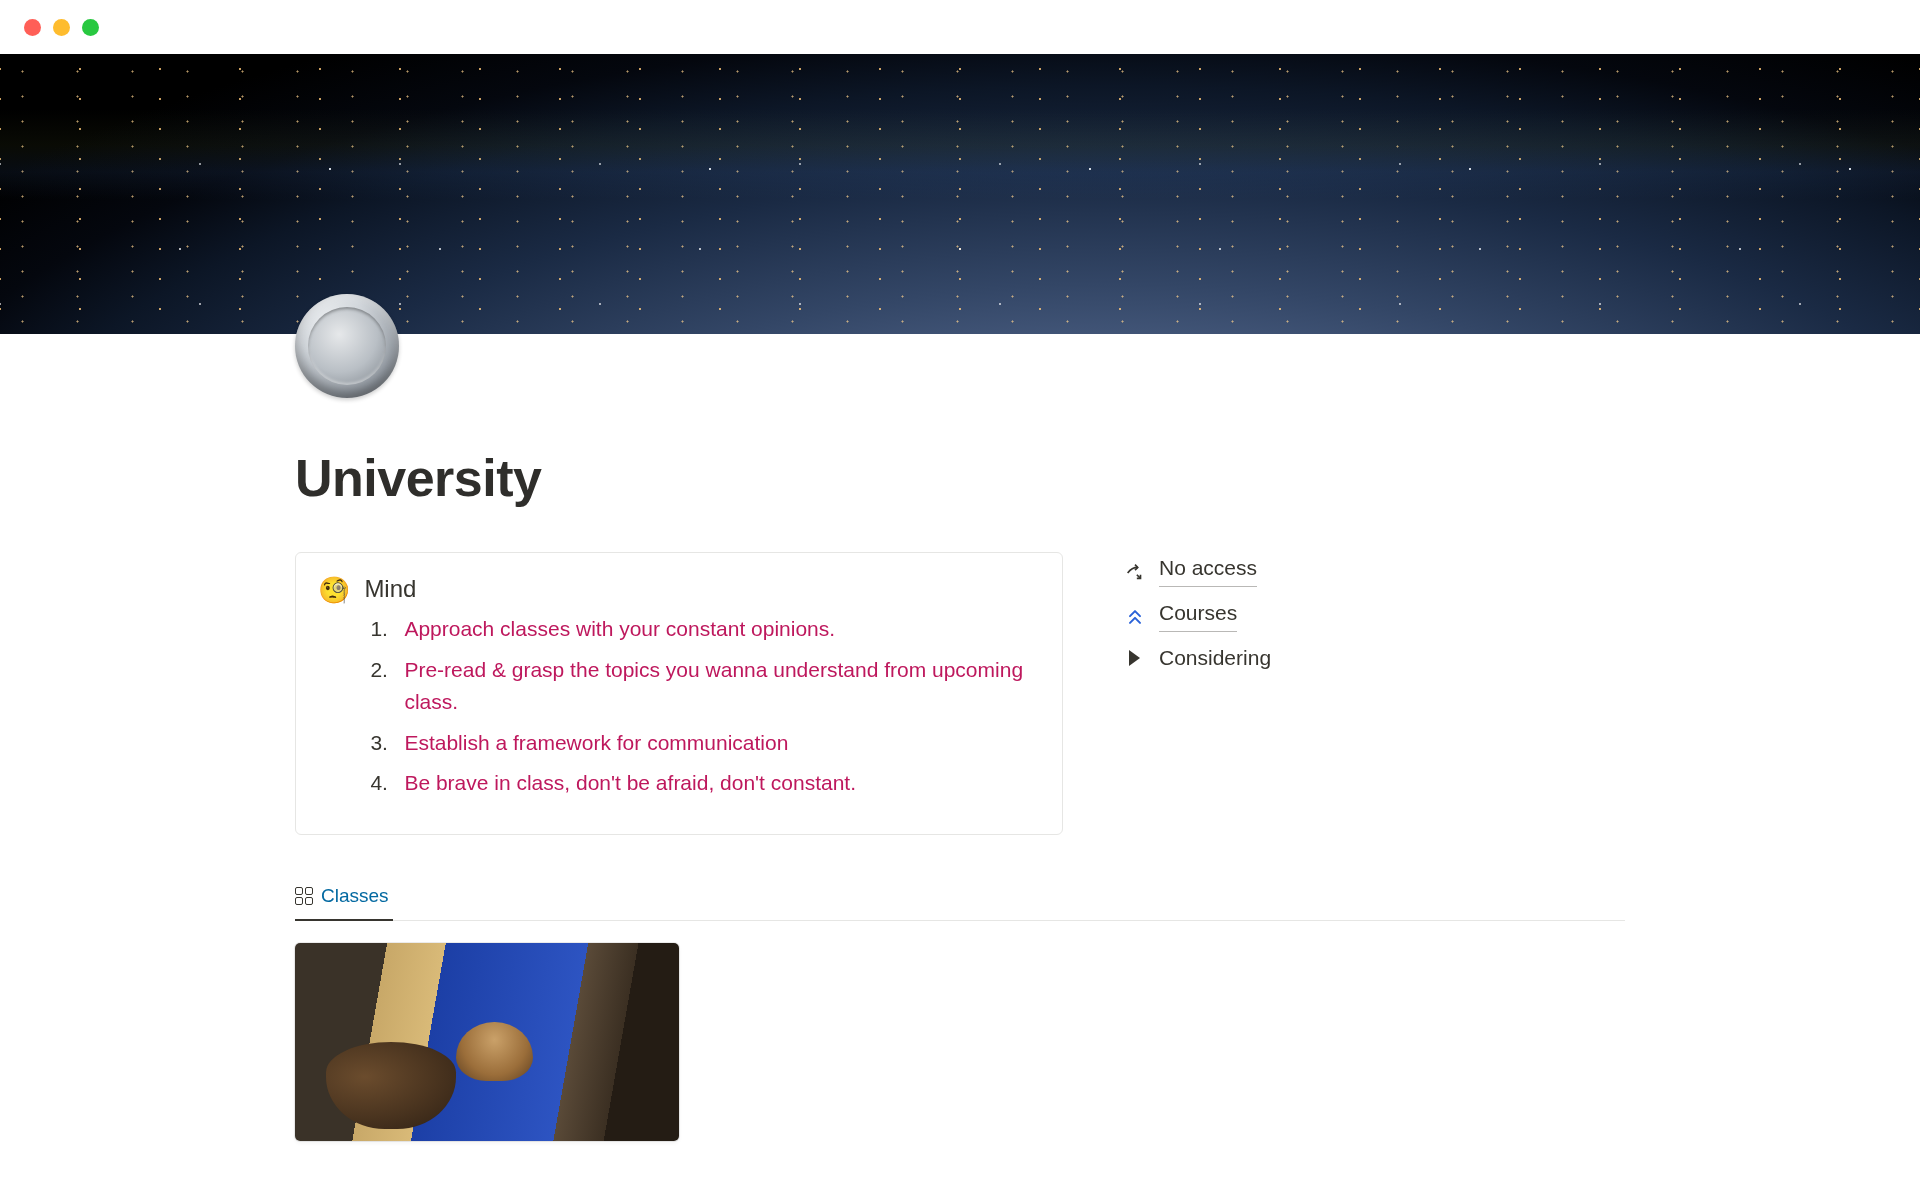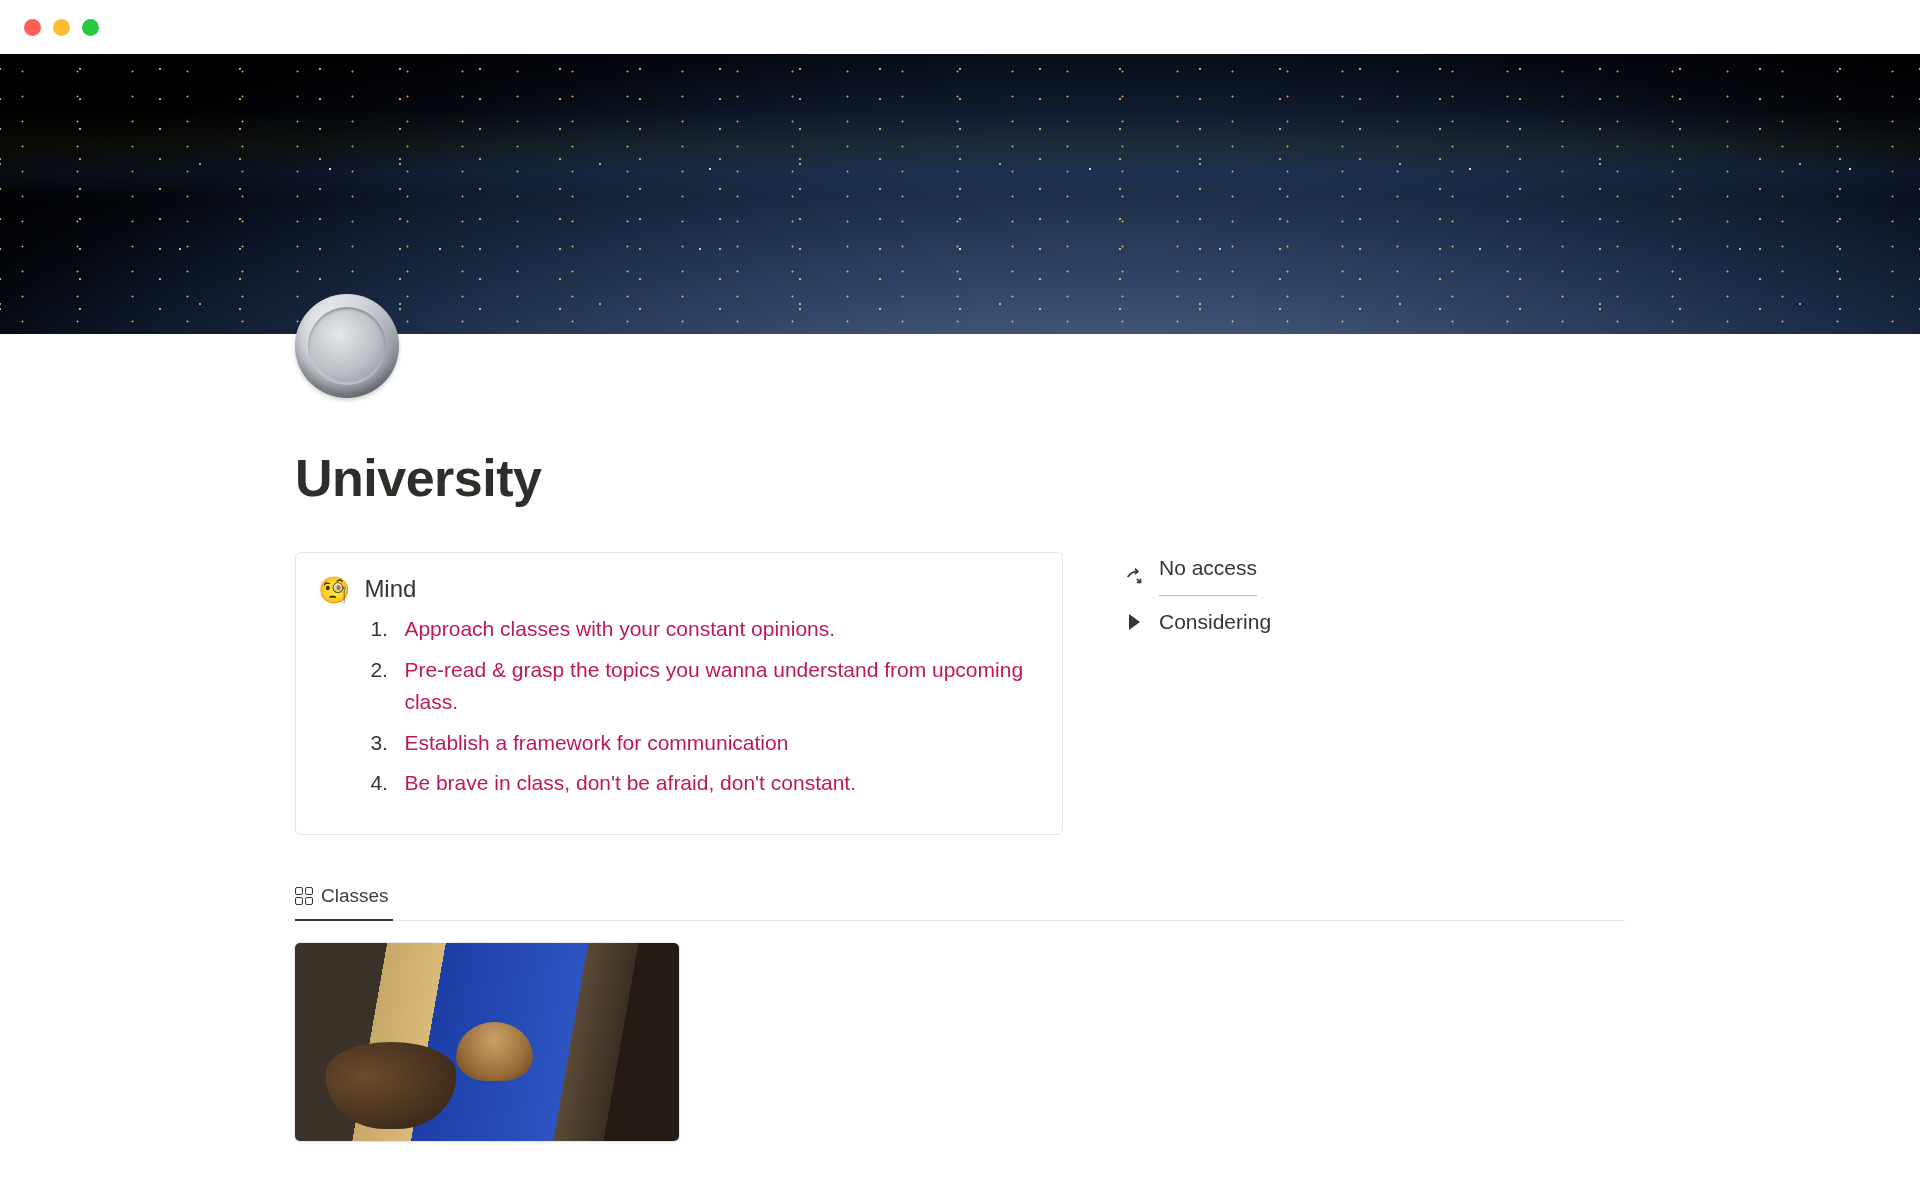--- a/index.html
+++ b/index.html
@@ -171,21 +171,21 @@
   display: flex;
   align-items: center;
   gap: 12px;
   cursor: pointer;
 }
 .side-link .label {
   color: #37352f;
 }
 .side-link.linked .label {
   border-bottom: 1px solid rgba(55,53,47,0.35);
-  padding-bottom: 15px;
+  padding-bottom: 6px;
 }
 .toggle-tri {
   width: 0; height: 0;
   border-top: 8px solid transparent;
   border-bottom: 8px solid transparent;
   border-left: 11px solid #37352f;
   margin-left: 3px;
   margin-right: 4px;
 }
 .icon-slot { width: 24px; display: flex; justify-content: center; }
@@ -196,21 +196,21 @@
   border-bottom: 1px solid #e6e6e4;
   display: flex;
 }
 .view-tab {
   display: flex;
   align-items: center;
   gap: 8px;
   padding: 10px 4px 12px 0;
   font-size: 19px;
   font-weight: 500;
-  color: #404040;
+  color: #0369a1;
   border-bottom: 2px solid #37352f;
   margin-bottom: -1px;
   cursor: pointer;
 }
 
 
 .board-icon {
   display: inline-grid;
   grid-template-columns: 8px 8px;
   grid-template-rows: 8px 8px;
@@ -303,20 +303,29 @@
             <svg width="22" height="22" viewBox="0 0 24 24" fill="none" stroke="#37352f" stroke-width="1.8">
               <path d="M4 13c3-4 7-6 11-6"></path>
               <path d="M12 4l3 3-3 3"></path>
               <path d="M14 15l4 4"></path>
               <path d="M18 15l0 4-4 0"></path>
             </svg>
           </span>
           <span class="label">No access</span>
         </div>
 
+        <div class="side-link linked">
+          <span class="icon-slot">
+            <svg width="20" height="20" viewBox="0 0 24 24" fill="none" stroke="#2a62d8" stroke-width="2.4" stroke-linecap="round" stroke-linejoin="round">
+              <polyline points="6 11 12 5 18 11"></polyline>
+              <polyline points="6 19 12 13 18 19"></polyline>
+            </svg>
+          </span>
+          <span class="label">Courses</span>
+        </div>
 
         <div class="side-link">
           <span class="icon-slot">
             <span class="toggle-tri"></span>
           </span>
           <span class="label">Considering</span>
         </div>
 
       </div>
     </div>

